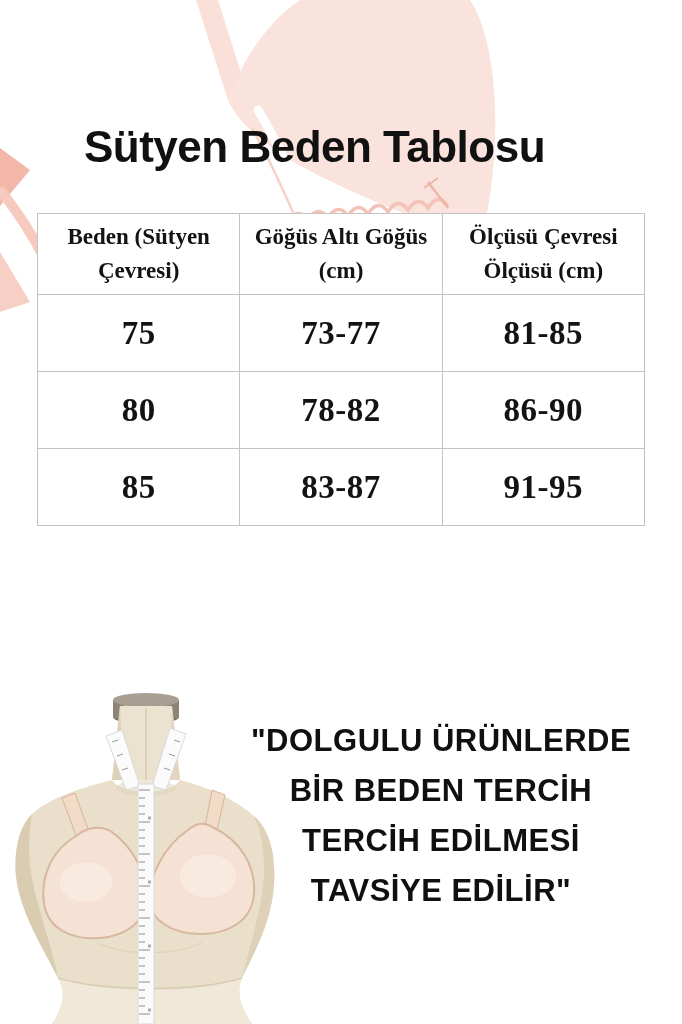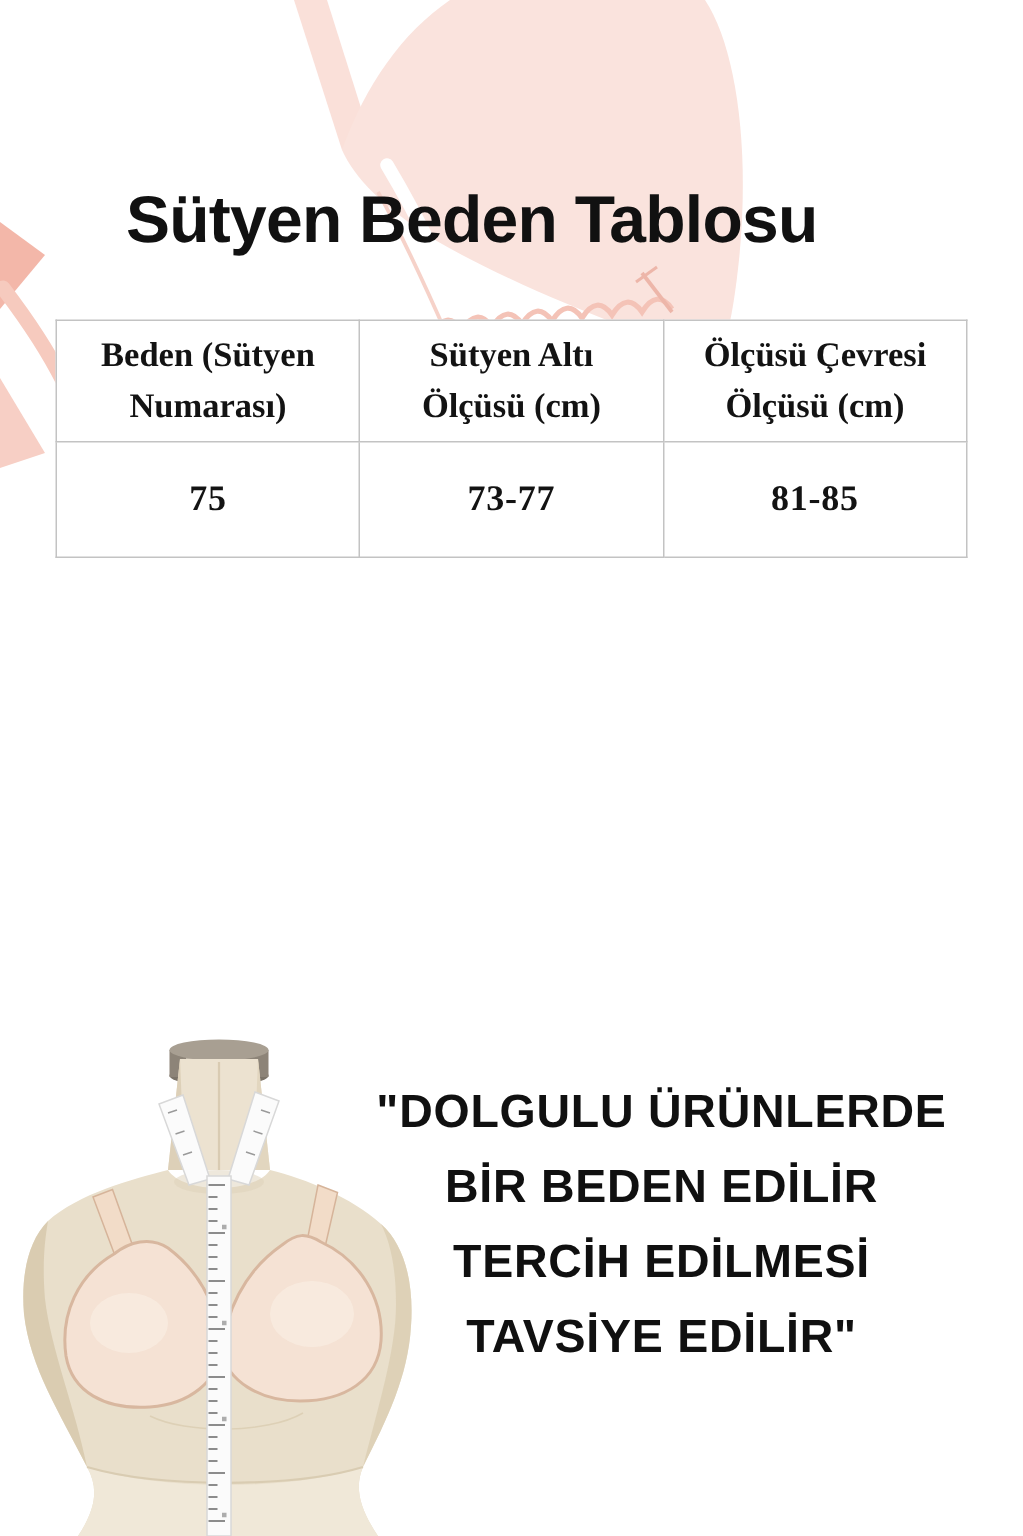--- a/index.html
+++ b/index.html
@@ -15,21 +15,21 @@
     font-weight:700;font-size:44px;letter-spacing:-0.5px;color:#111111;
   }
   .size-table{
     position:absolute;left:37px;top:213px;width:608px;z-index:2;
     border-collapse:collapse;table-layout:fixed;background:#ffffff;
     font-family:"Liberation Serif","DejaVu Serif",serif;font-weight:700;
     color:#131313;text-align:center;
   }
   .size-table th,.size-table td{border:1px solid #c3c3c3;padding:0 10px;}
   .size-table th{height:80px;font-size:23px;line-height:34px;}
-  .size-table td{height:76px;font-size:24px;letter-spacing:0.5px;}
+  .size-table td{height:76px;font-size:33px;letter-spacing:0.5px;}
   .mannequin{position:absolute;left:0;top:680px;z-index:1;}
   .sizing-note{
     position:absolute;left:210px;top:716px;width:462px;z-index:3;
     text-align:center;font-family:"Liberation Sans",sans-serif;
     font-weight:700;font-size:31px;line-height:50px;color:#101010;
     letter-spacing:0.5px;
   }
 </style>
 </head>
 <body>
@@ -52,30 +52,40 @@
     <polygon points="0,252 30,302 0,312" fill="#f7cfc5"></polygon>
     <line x1="428" y1="182" x2="448" y2="208" stroke="#edb6a9" stroke-width="2.5"></line>
     <line x1="424" y1="188" x2="438" y2="178" stroke="#edb6a9" stroke-width="2"></line>
   </svg>
 
   <h1 class="page-title">Sütyen Beden Tablosu</h1>
 
   <table class="size-table">
     <thead>
       <tr>
-        <th>Beden (Sütyen Numarası)</th>
-        <th>Sütyen Altı Ölçüsü (cm)</th>
+        <th>Beden (Sütyen Çevresi)</th>
+        <th>Göğüs Altı Göğüs (cm)</th>
         <th>Ölçüsü Çevresi Ölçüsü (cm)</th>
       </tr>
     </thead>
     <tbody>
         <tr>
           <td>75</td>
           <td>73-77</td>
           <td>81-85</td>
+        </tr>
+        <tr>
+          <td>80</td>
+          <td>78-82</td>
+          <td>86-90</td>
+        </tr>
+        <tr>
+          <td>85</td>
+          <td>83-87</td>
+          <td>91-95</td>
         </tr>
       </tbody>
   </table>
 
   <svg class="mannequin" width="300" height="344" viewBox="0 0 300 344" aria-hidden="true">
 
     <ellipse cx="146" cy="37" rx="33" ry="7" fill="#7c7469"></ellipse>
     <rect x="113" y="20" width="66" height="18" fill="#8d8478"></rect>
     <rect x="124" y="20" width="10" height="18" fill="#c2b9ac"></rect>
     <rect x="152" y="20" width="7" height="18" fill="#6e665b" opacity="0.55"></rect>
@@ -131,18 +141,18 @@
     <path d="M139,110 h11 M139,118 h6 M139,126 h6 M139,134 h6 M139,142 h11 M139,150 h6
              M139,158 h6 M139,166 h6 M139,174 h11 M139,182 h6 M139,190 h6 M139,198 h6
              M139,206 h11 M139,214 h6 M139,222 h6 M139,230 h6 M139,238 h11 M139,246 h6
              M139,254 h6 M139,262 h6 M139,270 h11 M139,278 h6 M139,286 h6 M139,294 h6
              M139,302 h11 M139,310 h6 M139,318 h6 M139,326 h6 M139,334 h11" stroke="#8c8c8c" stroke-width="1.2" fill="none"></path>
     <path d="M148,138 h3 M148,202 h3 M148,266 h3 M148,330 h3" stroke="#9a9a9a" stroke-width="3" fill="none" opacity="0.8"></path>
   </svg>
 
   <div class="sizing-note">
     <div>"DOLGULU ÜRÜNLERDE</div>
-    <div>BİR BEDEN EDİLİR</div>
+    <div>BİR BEDEN TERCİH</div>
     <div>TERCİH EDİLMESİ</div>
     <div>TAVSİYE EDİLİR"</div>
   </div>
 
 </div>
 
 </body></html>

